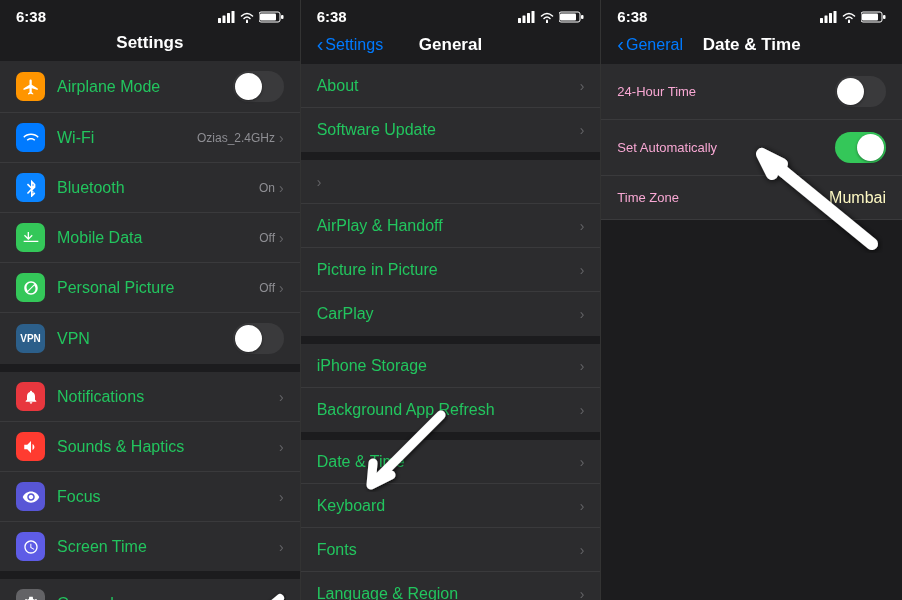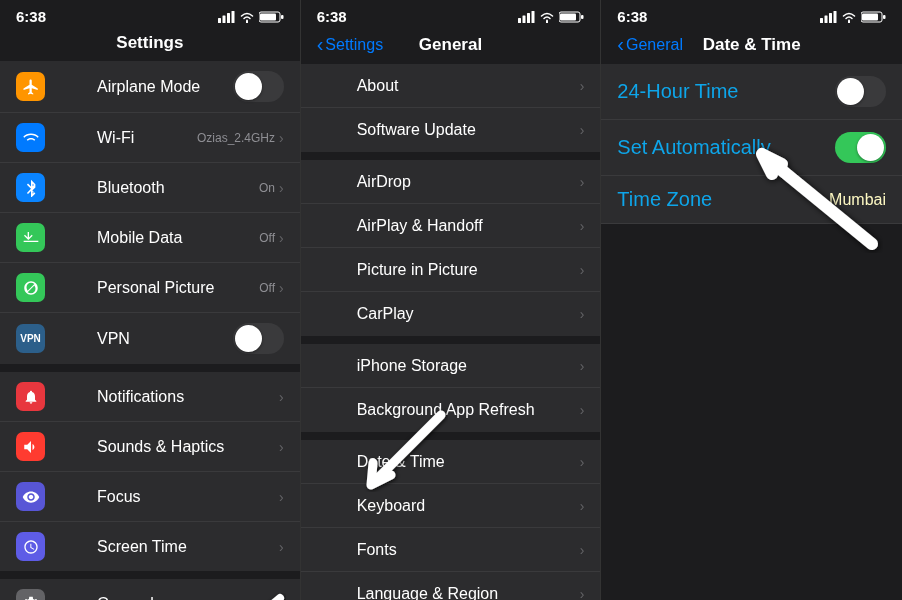--- a/index.html
+++ b/index.html
@@ -92,22 +92,21 @@
       align-items: center;
       justify-content: center;
       margin-right: 12px;
       flex-shrink: 0;
       font-size: 16px;
     }
 
     .row-label {
       flex: 1;
       font-size: 16px;
-      color: #ffffff;
-      margin-left: 40px;
+      color: #22c55e;
     }
     .row-value {
       font-size: 12px;
       color: #8e8e93;
       margin-right: 4px;
     }
     .row-chevron {
       color: #636366;
       font-size: 14px;
     }
@@ -186,22 +185,22 @@
       display: flex;
       align-items: center;
       padding: 12px 16px;
       background: #2c2c2e;
       border-bottom: 0.5px solid #3a3a3c;
       min-height: 44px;
     }
     .datetime-row:last-child { border-bottom: none; }
     .datetime-label {
       flex: 1;
-      font-size: 20px;
-      color: #0ea5e9;
+      font-size: 13px;
+      color: #f9a8d4;
     }
     .datetime-value {
       font-size: 16px;
       color: #fef9c3;
     }
   </style>
 </head>
 <body>
 
 <div class="phone-panel">
@@ -389,21 +388,20 @@
         <span class="row-chevron">›</span>
       </div>
       <div class="settings-row">
         <span class="row-label">Software Update</span>
         <span class="row-chevron">›</span>
       </div>
     </div>
 
     <div class="settings-group">
       <div class="settings-row">
-        <span class="row-label">AirDrop</span>
         <span class="row-chevron">›</span>
       </div>
       <div class="settings-row">
         <span class="row-label">AirPlay &amp; Handoff</span>
         <span class="row-chevron">›</span>
       </div>
       <div class="settings-row">
         <span class="row-label">Picture in Picture</span>
         <span class="row-chevron">›</span>
       </div>

